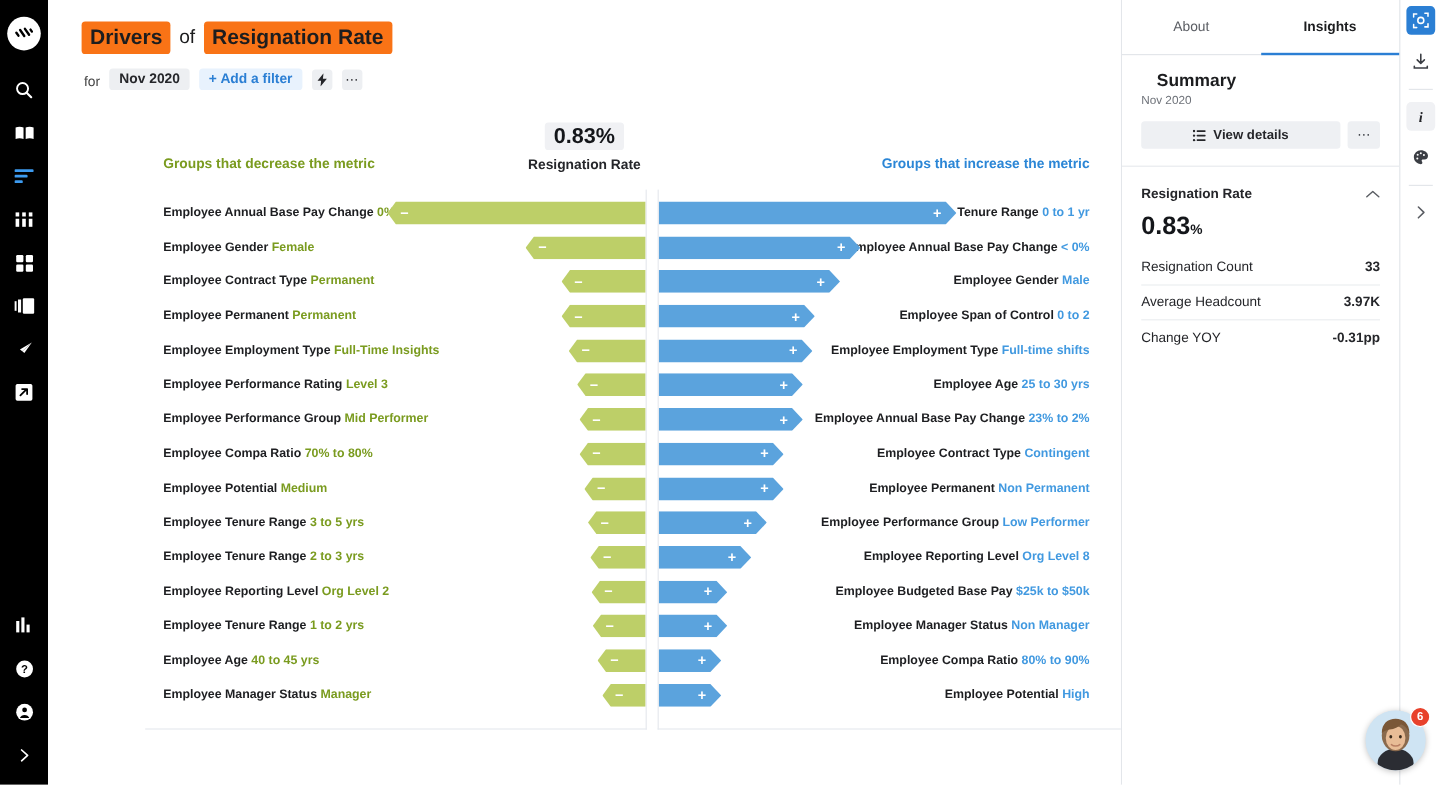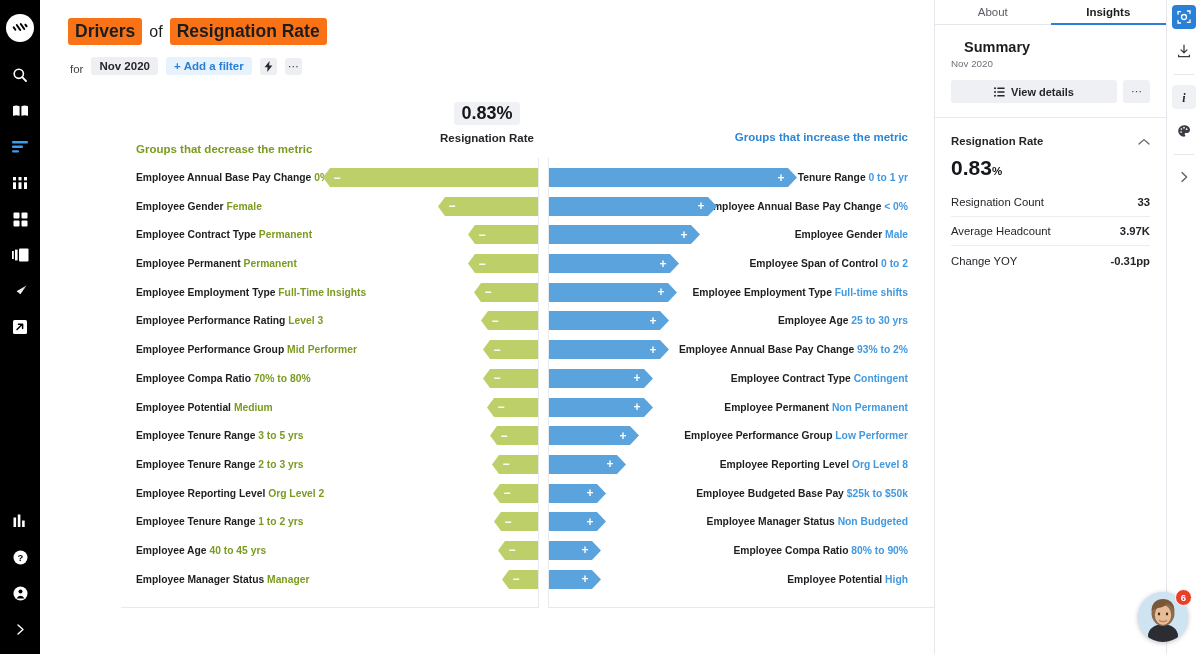--- a/index.html
+++ b/index.html
@@ -71,21 +71,21 @@
   }
   .metric-val {
     display: inline-block; background: #f0f1f4; border-radius: 3px;
     padding: 1px 7px; font-size: 18px; font-weight: 700; color: #14161a;
   }
   .metric-name {
     margin-top: 7px; font-size: 11.5px; font-weight: 700; color: #25262a;
   }
   .legend-left {
     position: absolute; left: 96px; top: 39px;
-    font-size: 11.5px; font-weight: 600; color: #7a9b1f; margin-top: 12px;
+    font-size: 11.5px; font-weight: 600; color: #7a9b1f;
   }
   .legend-right {
     position: absolute; right: 26px; top: 39px;
     font-size: 11.5px; font-weight: 600; color: #2b86d6; padding-left: 32px;
   }
 
   .axis-l { position: absolute; left: 498px; top: 66px; width: 1px; height: 450px; background: #e6e9ee; }
   .axis-r { position: absolute; left: 508px; top: 66px; width: 1px; height: 450px; background: #e6e9ee; }
   .base-l { position: absolute; left: 81px; top: 515px; width: 418px; height: 1px; background: #e6e9ee; }
   .base-r { position: absolute; left: 508px; top: 515px; width: 425px; height: 1px; background: #e6e9ee; }
@@ -112,21 +112,21 @@
     color: #ffffff; font-size: 12px; font-weight: 700; line-height: 1;
   }
   .bar-green .sign { left: 7px; }
   .bar-blue  .sign { right: 9px; }
 
   
   .panel {
     width: 232px; flex: 0 0 232px; border-left: 1px solid #e3e6ea;
     background: #ffffff; display: flex; flex-direction: column;
   }
-  .tabs { display: flex; border-bottom: 1px solid #e3e6ea; height: 25px; }
+  .tabs { display: flex; border-bottom: 1px solid #e3e6ea; height: 46px; }
   .tab {
     flex: 1 1 0; display: flex; align-items: center; justify-content: center;
     font-size: 11.5px; color: #5a5d63; position: relative;
   }
   .tab.active { color: #1c1d1f; font-weight: 600; }
   .tab.active:after {
     content: ""; position: absolute; left: 0; right: 0; bottom: -1px;
     height: 2px; background: #2b7fd4;
   }
   .panel-sec { padding: 14px 16px 14px 16px; border-bottom: 1px solid #e8eaee; }
@@ -440,21 +440,21 @@
             </div>
           </div>
           <div class="row">
             <div class="lbl lbl-l"><span>Employee Performance Group</span> <span class="v-green">Mid Performer</span></div>
             <div class="bar bar-green" style="left:443px">
               <svg width="55" height="19" viewBox="0 0 55 19">
     <path d="M7 0 H55 V19 H7 L0 9.5 Z" fill="#bdcf68"></path>
               </svg>
               <span class="sign">−</span>
             </div>
-            <div class="lbl lbl-r"><span>Employee Annual Base Pay Change</span> <span class="v-blue">93% to 2%</span></div>
+            <div class="lbl lbl-r"><span>Employee Annual Base Pay Change</span> <span class="v-blue">23% to 2%</span></div>
             <div class="bar bar-blue" style="left:509px">
               <svg width="120" height="19" viewBox="0 0 120 19">
     <path d="M0 0 H111 L120 9.5 L111 19 H0 Z" fill="#5ba3dd"></path>
               </svg>
               <span class="sign">+</span>
             </div>
           </div>
           <div class="row">
             <div class="lbl lbl-l"><span>Employee Compa Ratio</span> <span class="v-green">70% to 80%</span></div>
             <div class="bar bar-green" style="left:443px">
@@ -536,21 +536,21 @@
             </div>
           </div>
           <div class="row">
             <div class="lbl lbl-l"><span>Employee Tenure Range</span> <span class="v-green">1 to 2 yrs</span></div>
             <div class="bar bar-green" style="left:454px">
               <svg width="44" height="19" viewBox="0 0 44 19">
     <path d="M7 0 H44 V19 H7 L0 9.5 Z" fill="#bdcf68"></path>
               </svg>
               <span class="sign">−</span>
             </div>
-            <div class="lbl lbl-r"><span>Employee Manager Status</span> <span class="v-blue">Non Budgeted</span></div>
+            <div class="lbl lbl-r"><span>Employee Manager Status</span> <span class="v-blue">Non Manager</span></div>
             <div class="bar bar-blue" style="left:509px">
               <svg width="57" height="19" viewBox="0 0 57 19">
     <path d="M0 0 H48 L57 9.5 L48 19 H0 Z" fill="#5ba3dd"></path>
               </svg>
               <span class="sign">+</span>
             </div>
           </div>
           <div class="row">
             <div class="lbl lbl-l"><span>Employee Age</span> <span class="v-green">40 to 45 yrs</span></div>
             <div class="bar bar-green" style="left:458px">

